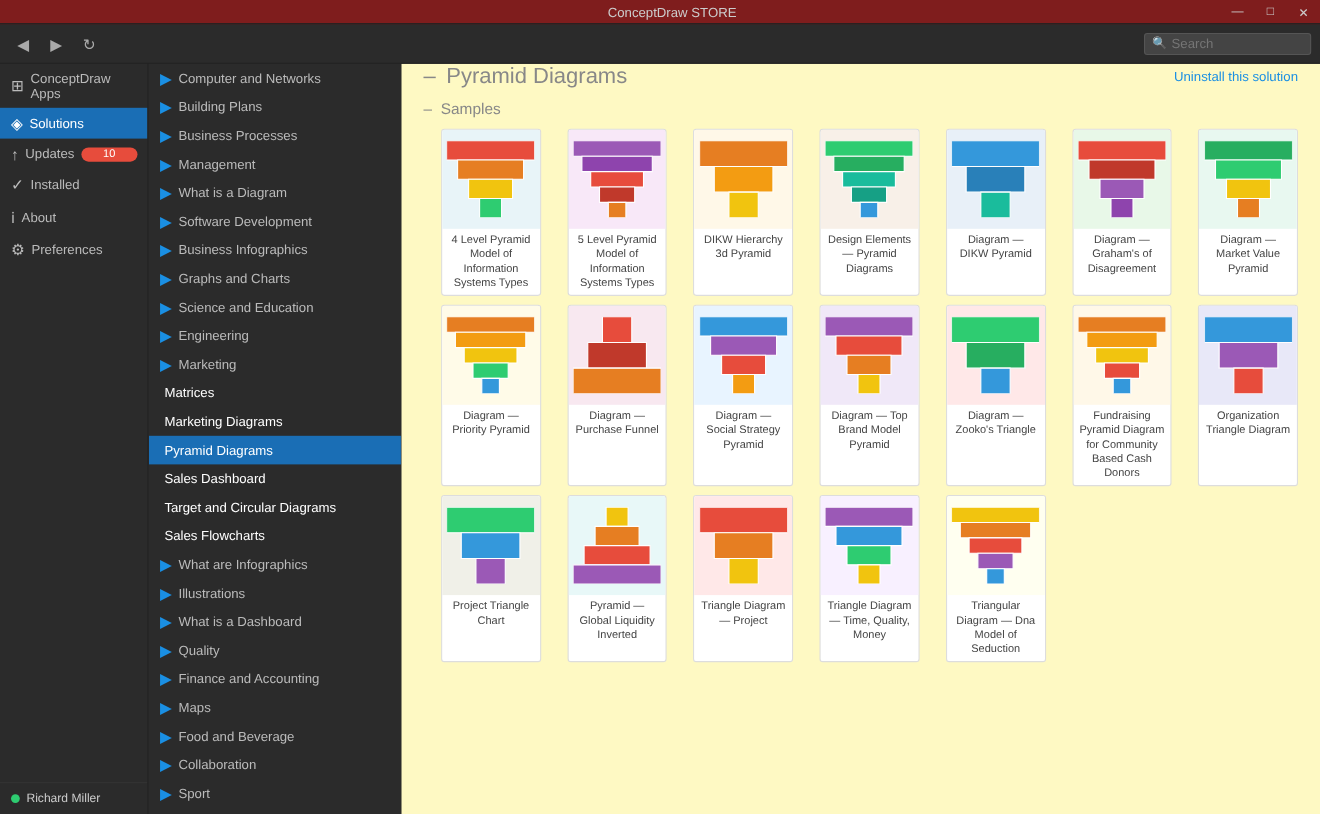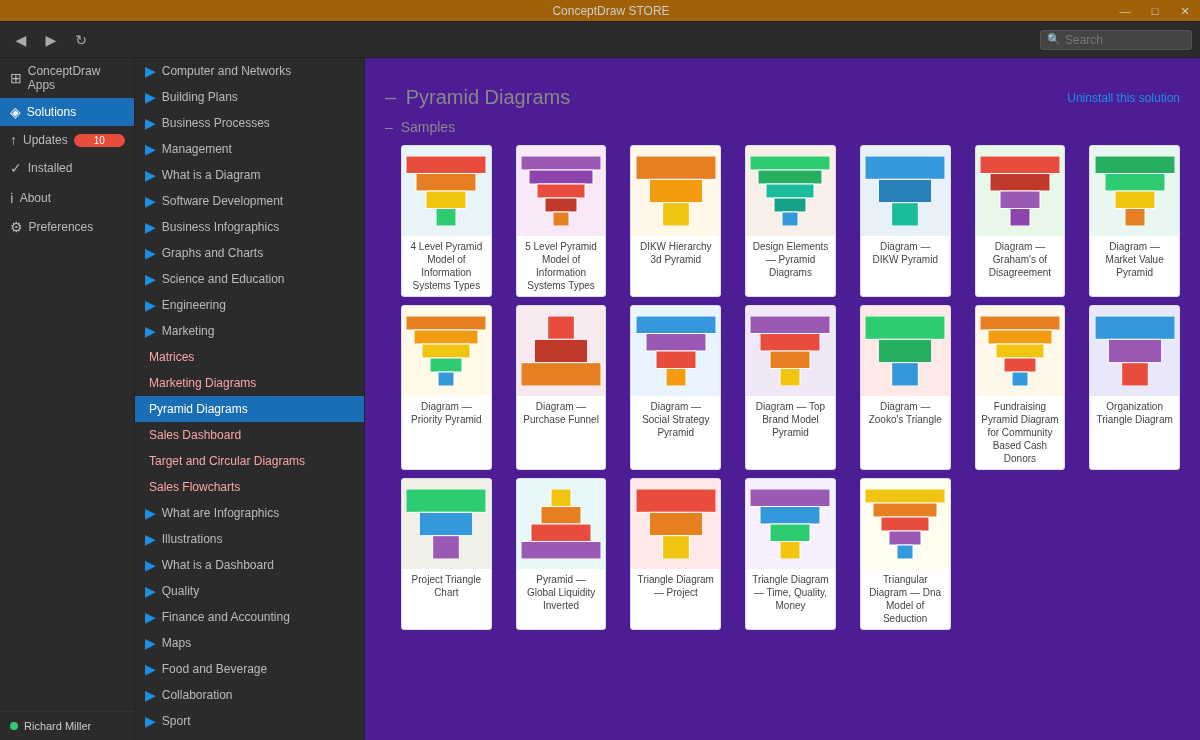--- a/index.html
+++ b/index.html
@@ -1,19 +1,19 @@
 <!DOCTYPE html>
 <html><head>
   <meta charset="utf-8">
   <style>
     * { box-sizing: border-box; margin: 0; padding: 0; }
     body { font-family: 'Segoe UI', Arial, sans-serif; font-size: 12px; background: #2b2b2b; color: #ccc; display: flex; flex-direction: column; height: 740px; overflow: hidden; }
     
     
-    .titlebar { background: #a16207; height: 22px; display: flex; align-items: center; justify-content: center; font-size: 12px; color: #ccc; position: relative; border-bottom: 1px solid #222; flex-shrink: 0; padding-left: 22px; }
+    .titlebar { background: #7f1d1d; height: 22px; display: flex; align-items: center; justify-content: center; font-size: 12px; color: #ccc; position: relative; border-bottom: 1px solid #222; flex-shrink: 0; padding-left: 22px; }
     .titlebar-controls { position: absolute; right: 0; top: 0; display: flex; height: 22px; }
     .titlebar-btn { width: 30px; height: 22px; display: flex; align-items: center; justify-content: center; font-size: 11px; cursor: pointer; color: #ccc; }
     
     
     .toolbar { background: #2b2b2b; height: 36px; display: flex; align-items: center; padding: 0 8px; border-bottom: 1px solid #222; flex-shrink: 0; gap: 4px; }
     .toolbar-btn { width: 26px; height: 26px; display: flex; align-items: center; justify-content: center; border-radius: 3px; cursor: pointer; color: #aaa; font-size: 14px; }
     .search-box { margin-left: auto; display: flex; align-items: center; background: #444; border: 1px solid #555; border-radius: 3px; padding: 2px 6px; gap: 4px; }
     .search-box input { background: transparent; border: none; outline: none; color: #ccc; font-size: 12px; width: 120px; }
     .search-icon-sm { color: #888; font-size: 11px; }
     
@@ -25,25 +25,25 @@
     .sidebar-item { display: flex; align-items: center; padding: 6px 10px; cursor: pointer; font-size: 12px; color: #bbb; gap: 6px; }
     .sidebar-item.active { background: #1a6eb5; color: #fff; }
     .sidebar-badge { background: #e74c3c; color: #fff; border-radius: 8px; font-size: 10px; padding: 1px 20px; margin-left: auto; }
     .sidebar-bottom { margin-top: auto; padding: 8px 10px; border-top: 1px solid #333; display: flex; align-items: center; gap: 6px; }
     .user-dot { width: 8px; height: 8px; border-radius: 50%; background: #2ecc71; flex-shrink: 0; }
     
     
     .middle-nav { width: 230px; background: #2b2b2b; border-right: 1px solid #222; flex-shrink: 0; overflow-y: auto; }
     .nav-item { display: flex; align-items: center; padding: 5px 10px; cursor: pointer; font-size: 12px; color: #bbb; gap: 6px; }
     .nav-item .arrow { color: #1a8fe3; font-size: 14px; }
-    .nav-section { padding: 6px 14px; font-size: 12px; color: #fca5a5; cursor: pointer; }
+    .nav-section { padding: 6px 14px; font-size: 12px; color: #ffffff; cursor: pointer; }
     .nav-section.active { background: #1a6eb5; color: #fff; }
     
     
-    .content { flex: 1; background: #4c1d95; overflow-y: auto; padding: 28px 20px; }
+    .content { flex: 1; background: #fef9c3; overflow-y: auto; padding: 0 20px; }
     .content-header { display: flex; align-items: center; justify-content: space-between; margin-bottom: 10px; }
     .page-title { font-size: 20px; color: #444; font-weight: normal; }
     .page-title span { color: #888; margin-right: 4px; }
     .uninstall-link { font-size: 12px; color: #1a8fe3; cursor: pointer; text-decoration: none; }
     
     .section-header { font-size: 14px; color: #555; margin-bottom: 10px; }
     .section-header span { color: #888; margin-right: 4px; }
     
     
     .diagram-grid { display: grid; grid-template-columns: repeat(7, 1fr); gap: 8px; margin-bottom: 15px; }

